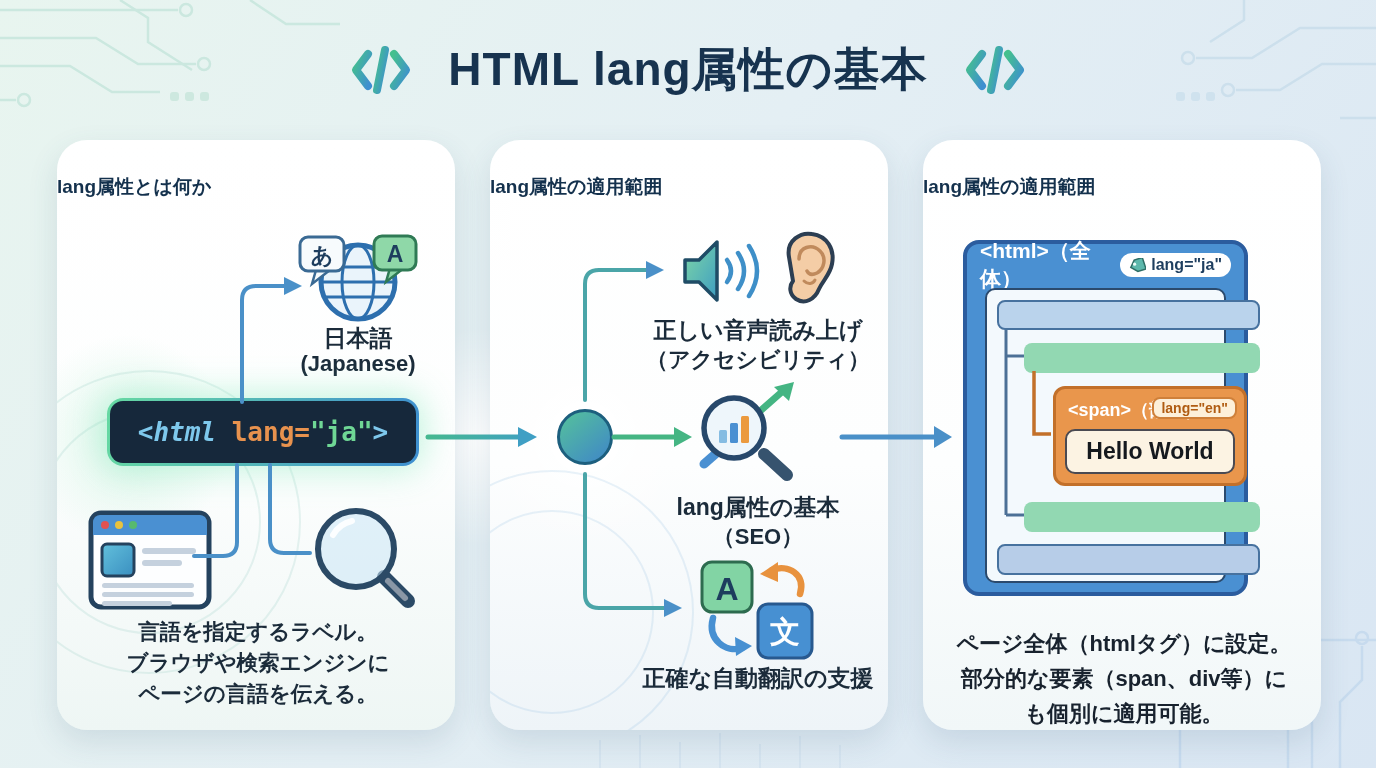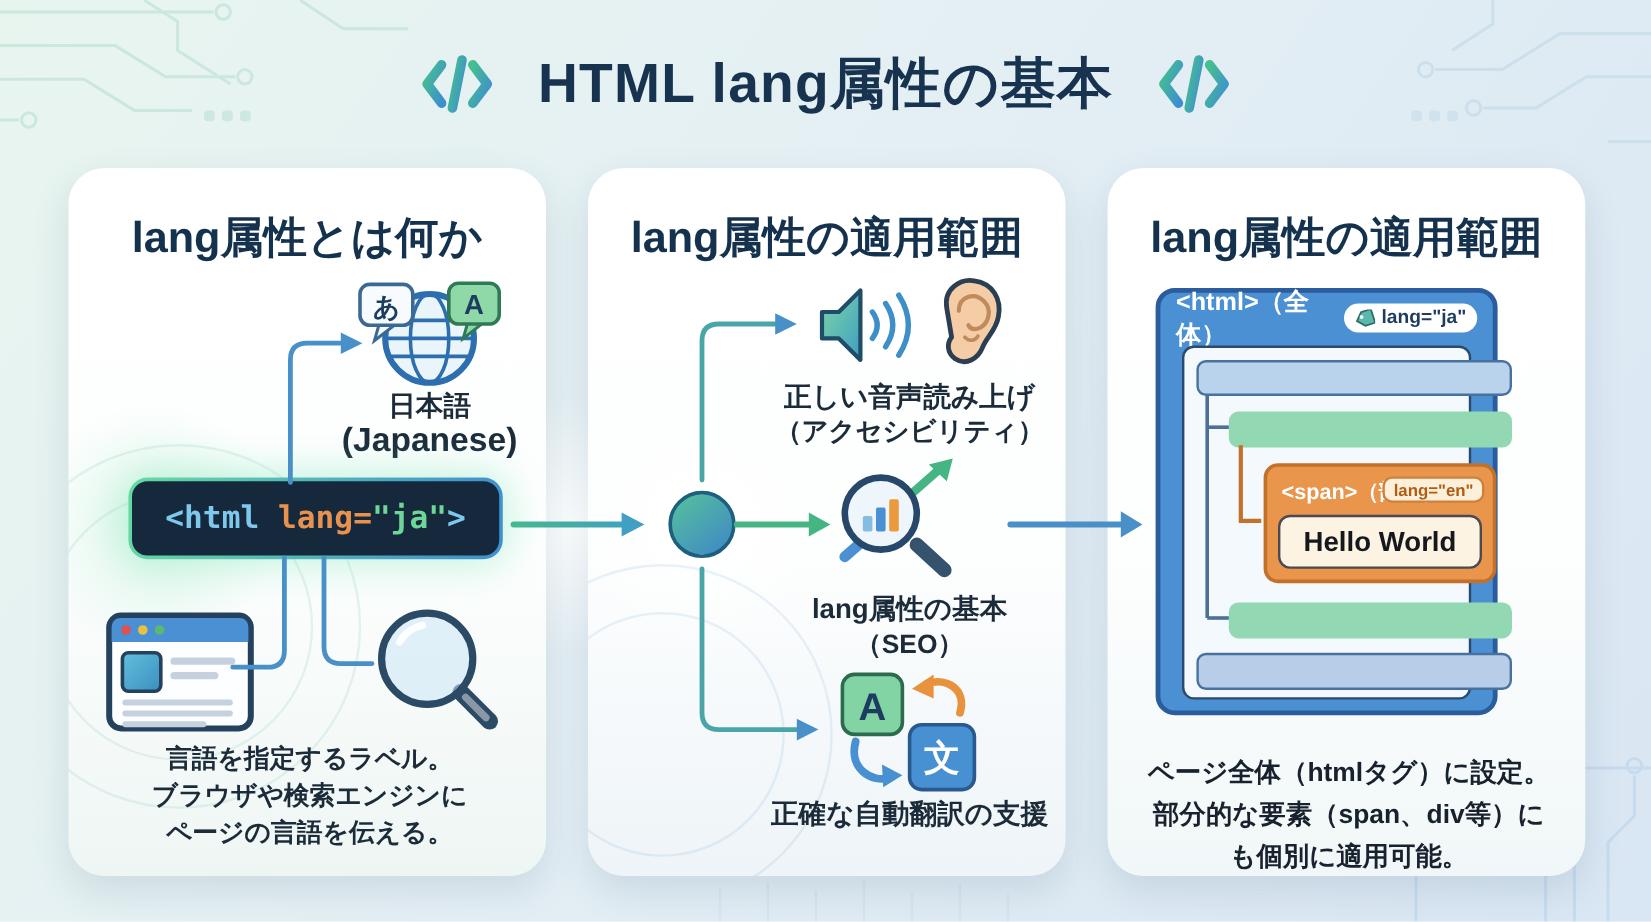--- a/index.html
+++ b/index.html
@@ -18,51 +18,51 @@
     margin:16px;font-size:46px;font-weight:800;color:#17334f;letter-spacing:1px;
   }
   
   .card{
     position:absolute;top:140px;width:398px;height:590px;border-radius:30px;
     background:linear-gradient(180deg,#ffffff 0%,#fdfefe 55%,#f1f7f8 100%);
     box-shadow:0 12px 30px rgba(60,90,120,.14);
     overflow:hidden;
   }
   .card h2{
-    margin:34px 0 0 0;text-align:center;font-size:36px;font-weight:800;color:#14314d;
+    margin:34px 0 0 0;font-size:19px;font-weight:800;color:#14314d;
   }
   #card-what{left:57px;
     background:
       radial-gradient(circle 150px at 70px 300px,rgba(150,230,190,.30),rgba(150,230,190,0) 70%),
       linear-gradient(180deg,#ffffff 0%,#fdfefe 55%,#eef6f4 100%);}
   #card-why{left:490px;
     background:
       radial-gradient(circle 150px at 95px 297px,rgba(255,255,255,.95),rgba(255,255,255,0) 72%),
       linear-gradient(180deg,#ffffff 0%,#fdfefe 55%,#eef4f8 100%);}
   #card-scope{left:923px;}
   .ring{position:absolute;border-radius:50%;border:2px solid rgba(130,195,185,.18);}
   .ring.blue{border-color:rgba(120,175,215,.16);}
   
   .jp-label{position:absolute;left:201px;top:183px;width:200px;text-align:center;
     font-size:23px;font-weight:800;color:#1b2b3a;}
   .jp-sub{position:absolute;left:181px;top:211px;width:240px;text-align:center;
-    font-size:28px;font-weight:700;color:#1b2b3a;}
+    font-size:22px;font-weight:700;color:#1b2b3a;}
   .code-frame{
     position:absolute;left:50px;top:258px;width:312px;height:68px;border-radius:16px;
     background:linear-gradient(100deg,#66d9a2,#3e8fd0);padding:3px;box-sizing:border-box;
     box-shadow:0 0 34px 4px rgba(120,230,180,.45);
   }
   .code-inner{
     width:100%;height:100%;border-radius:13px;background:#16283b;
     display:flex;align-items:center;justify-content:center;
     font-family:"DejaVu Sans Mono","Liberation Mono",monospace;
     font-size:26px;font-weight:bold;white-space:pre;
   }
   .code-inner span{white-space:pre;}
-  .tok-tag{color:#7ec8ec;} .tok-attr{color:#e8924e;} .tok-val{color:#6fd795;}
+  .tok-tag{color:#7ec8ec;font-style:italic;} .tok-attr{color:#e8924e;} .tok-val{color:#6fd795;}
   .desc{position:absolute;left:4px;right:0;text-align:center;
     font-size:21.5px;font-weight:700;color:#1b2b3a;line-height:31px;}
   #card-what .desc{top:477px;}
   #card-scope .desc{top:486px;font-size:22px;line-height:35px;color:#18222e;}
   
   .node-circle{
     position:absolute;left:67px;top:269px;width:56px;height:56px;border-radius:50%;
     background:linear-gradient(140deg,#55c29b,#3f86c8);border:3px solid #1d5f7e;
     box-sizing:border-box;box-shadow:0 0 0 8px rgba(255,255,255,.85);
   }

